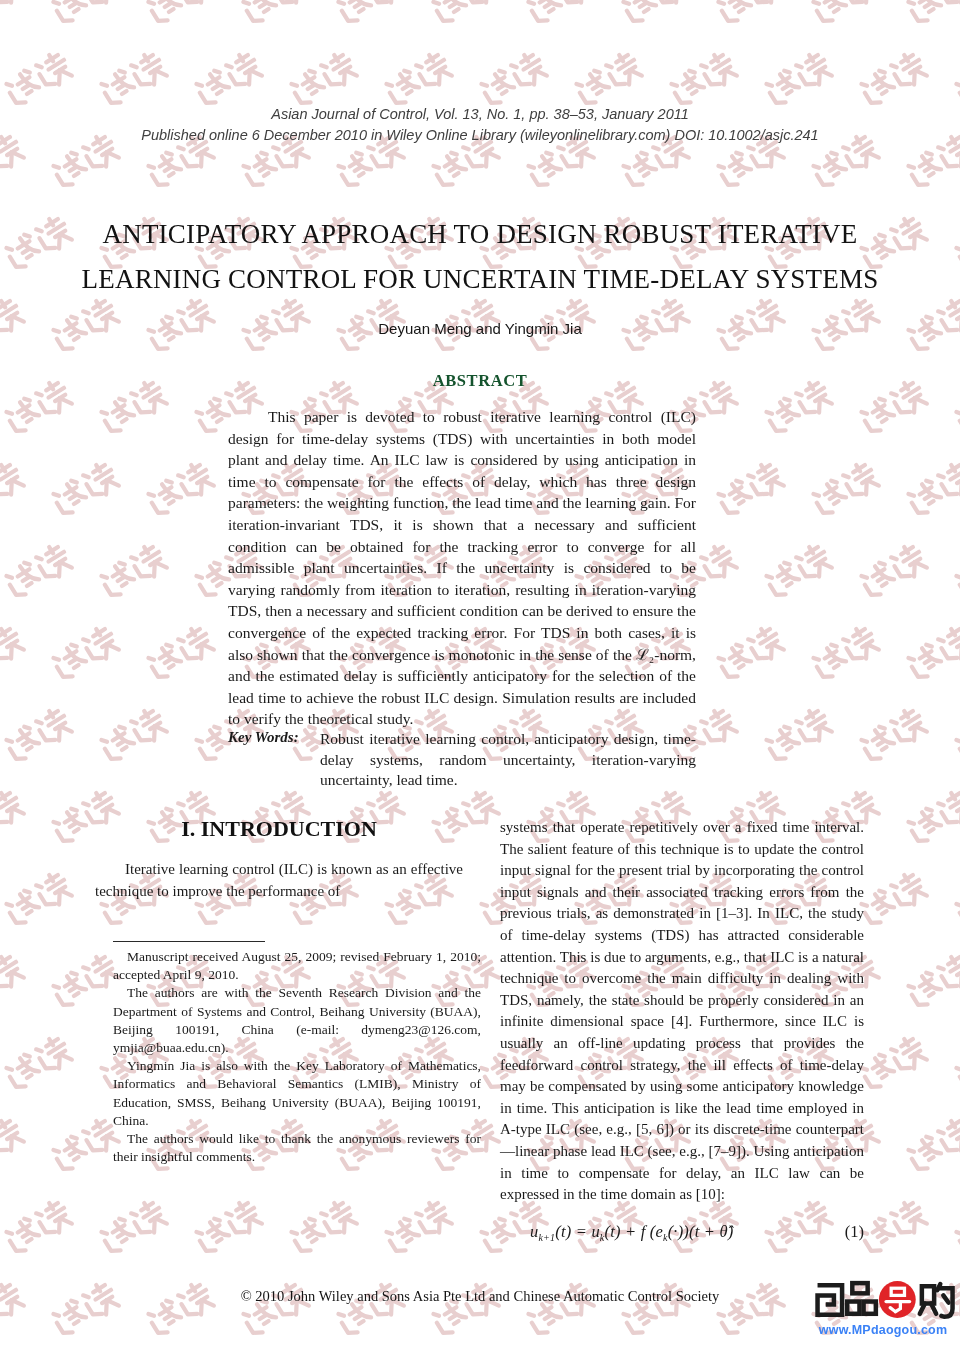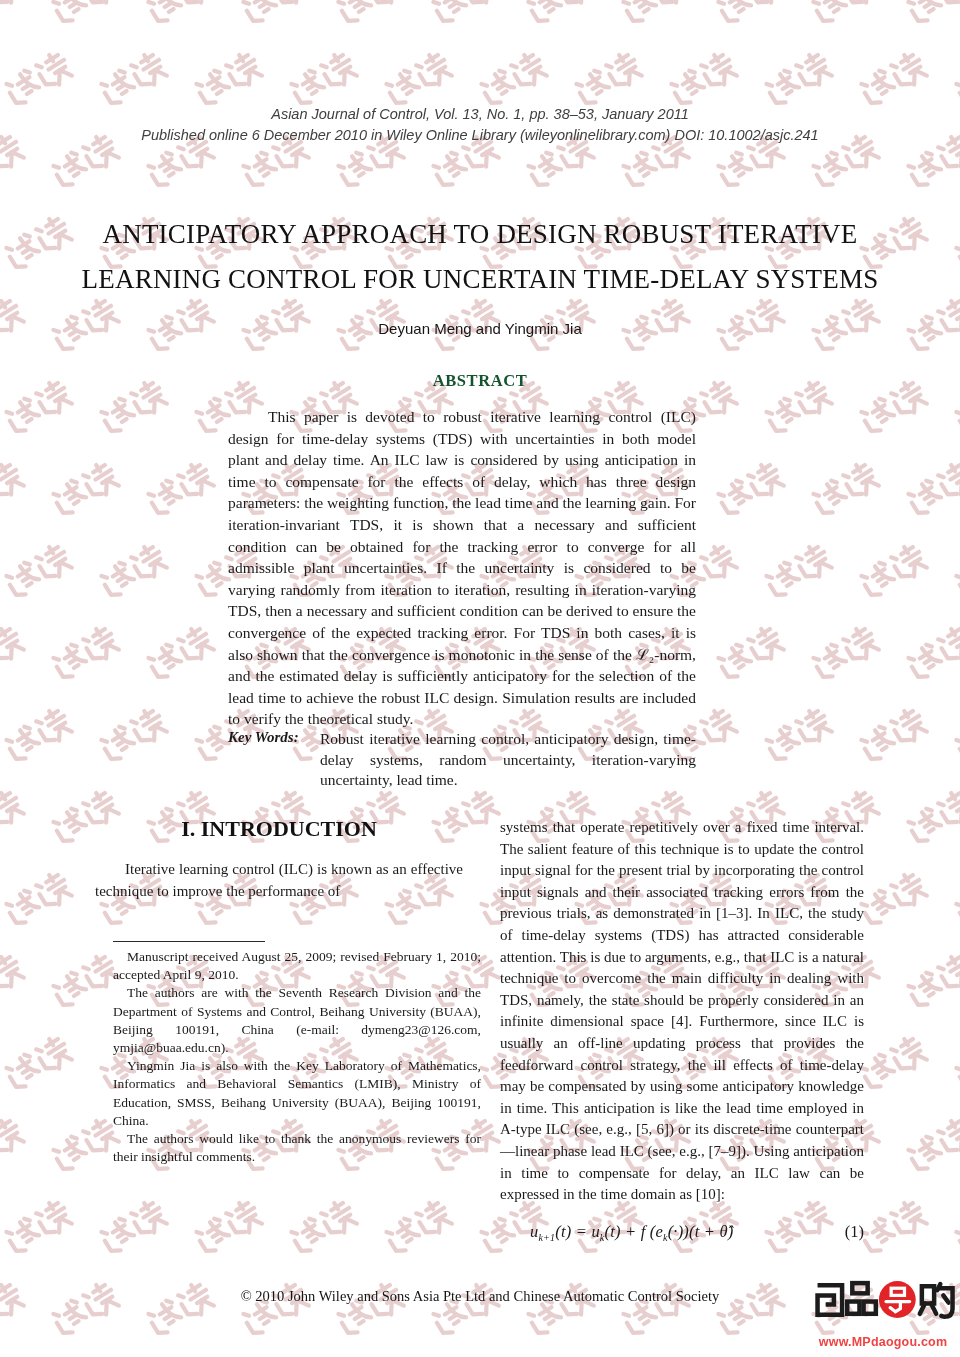--- a/index.html
+++ b/index.html
@@ -67,21 +67,21 @@
 
   .footer {
     position:absolute; top:1288px; left:0; width:100%; text-align:center;
     font-size:14.5px; color:#141414;
   }
 
   .vendor-logo { position:absolute; left:808px; top:1278px; width:150px; text-align:center; z-index:2; }
   .logo-mark { width:146px; height:45px; display:block; margin:0 auto; }
   .vendor-url {
     font-family:"Liberation Sans", sans-serif; font-weight:bold;
-    font-size:12.5px; color:#ef4444; margin-top:12px; letter-spacing:0.2px;
+    font-size:12.5px; color:#3b82f6; margin-top:0px; letter-spacing:0.2px;
   }
 </style>
 </head>
 <body>
 
 <div class="page">
 
   <svg width="0" height="0" style="position:absolute" aria-hidden="true">
     <symbol id="wm-glyph" viewBox="0 0 76 40">
       <g fill="none" stroke="var(--wm-color,#e8cfcf)" stroke-width="4.6" stroke-linecap="round" stroke-linejoin="round">

